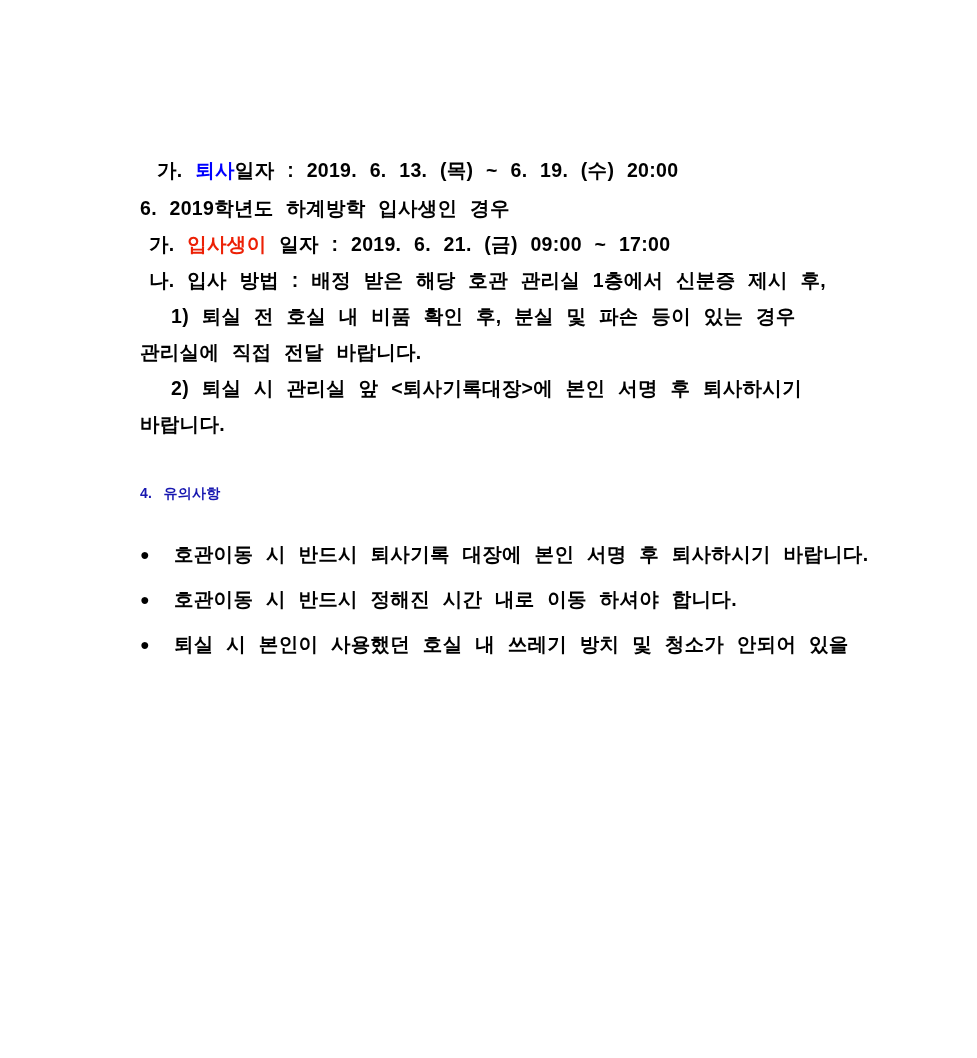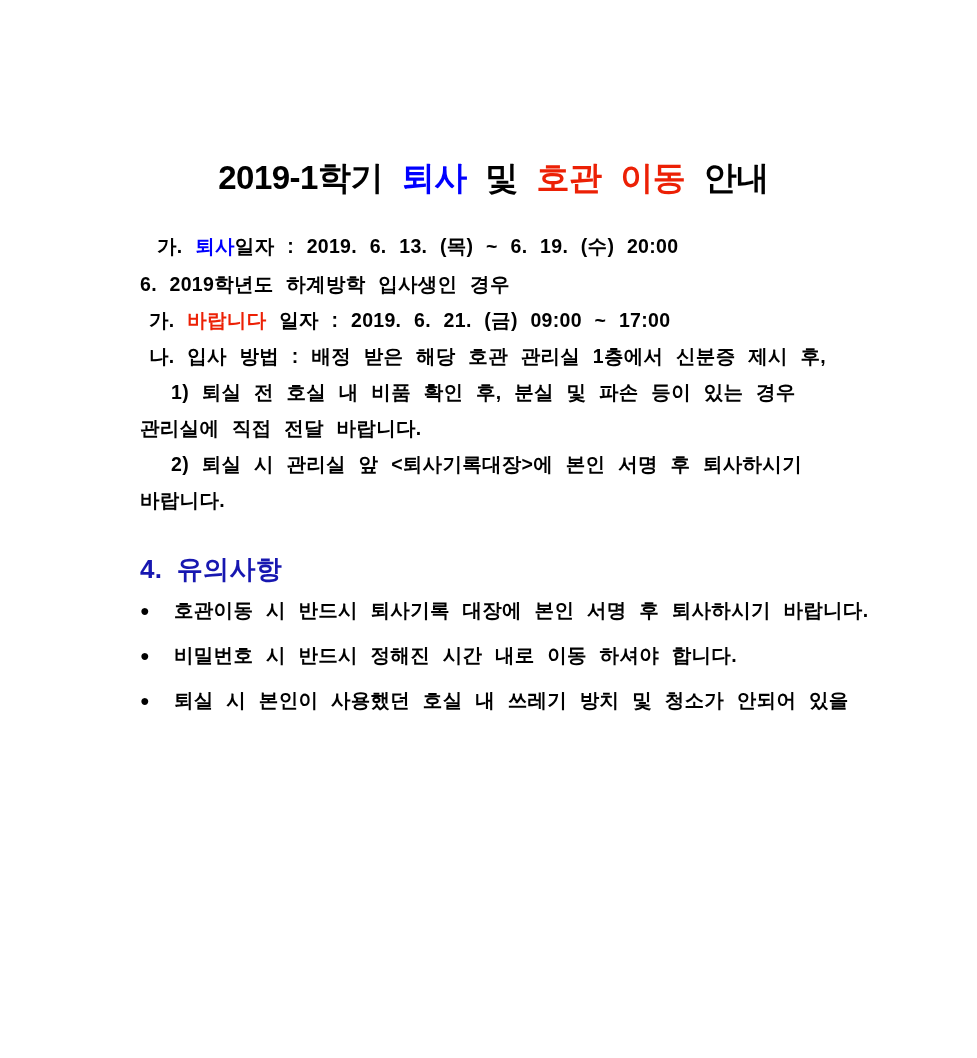--- a/index.html
+++ b/index.html
@@ -40,23 +40,23 @@
   }
   .gap-sm   { margin-top: 14px; }
   .gap-md   { margin-top: 27px; }
   .ind-ga   { padding-left: 17px; }
   .ind-na   { padding-left: 9px; }
   .ind-num  { padding-left: 31px; }
   .blue { color: var(--accent-blue, #0000ff); }
   .red  { color: var(--accent-red, #ec2005); }
   .section4-heading {
     color: var(--heading-blue, #1717b0);
-    font-size: 26px;
+    font-size: 14px;
     line-height: 26px;
-    margin: 44px 0 16px 0;
+    margin: 44px 0 36px 0;
     letter-spacing: 0.3px;
     word-spacing: 7px;
   }
   .bullet {
     display: flex;
     align-items: flex-start;
     font-size: 19.5px;
     line-height: 25px;
     margin: 0 0 20px 0;
     letter-spacing: 0.3px;
@@ -77,43 +77,42 @@
     letter-spacing: 0.3px;
     word-spacing: 7px;
     white-space: nowrap;
   }
 </style>
 </head>
 <body>
 
 <div class="page">
 
-  <h1 class="title"><span>2019-1학기 </span><span class="blue">퇴사</span><span> 및 </span><span class="red">호관 이동</span><span> 안내</span></h1>
 
   <div class="ln ind-ga"><span>가. </span><span class="blue">퇴사</span><span>일자 : 2019. 6. 13. (목) ~ 6. 19. (수) 20:00</span></div>
 
   <div class="ln gap-sm">6. 2019학년도 하계방학 입사생인 경우</div>
-  <div class="ln ind-na"><span>가. </span><span class="red">바랍니다</span><span> 일자 : 2019. 6. 21. (금) 09:00 ~ 17:00</span></div>
+  <div class="ln ind-na"><span>가. </span><span class="red">입사생이</span><span> 일자 : 2019. 6. 21. (금) 09:00 ~ 17:00</span></div>
   <div class="ln ind-na">나. 입사 방법 : 배정 받은 해당 호관 관리실 1층에서 신분증 제시 후,</div>
 
   <div class="ln ind-num">1) 퇴실 전 호실 내 비품 확인 후, 분실 및 파손 등이 있는 경우</div>
   <div class="ln">관리실에 직접 전달 바랍니다.</div>
   <div class="ln ind-num">2) 퇴실 시 관리실 앞 &lt;퇴사기록대장&gt;에 본인 서명 후 퇴사하시기</div>
   <div class="ln">바랍니다.</div>
 
   <div class="section4-heading">4. 유의사항</div>
 
   <div class="bullet">
       <span class="marker">●</span>
       <span>호관이동 시 반드시 퇴사기록 대장에 본인 서명 후 퇴사하시기 바랍니다.</span>
     </div>
 
   <div class="bullet">
       <span class="marker">●</span>
-      <span>비밀번호 시 반드시 정해진 시간 내로 이동 하셔야 합니다.</span>
+      <span>호관이동 시 반드시 정해진 시간 내로 이동 하셔야 합니다.</span>
     </div>
 
   <div class="bullet tight">
       <span class="marker">●</span>
       <span>퇴실 시 본인이 사용했던 호실 내 쓰레기 방치 및 청소가 안되어 있을</span>
     </div>
 
 </div>
 
 </body></html>

